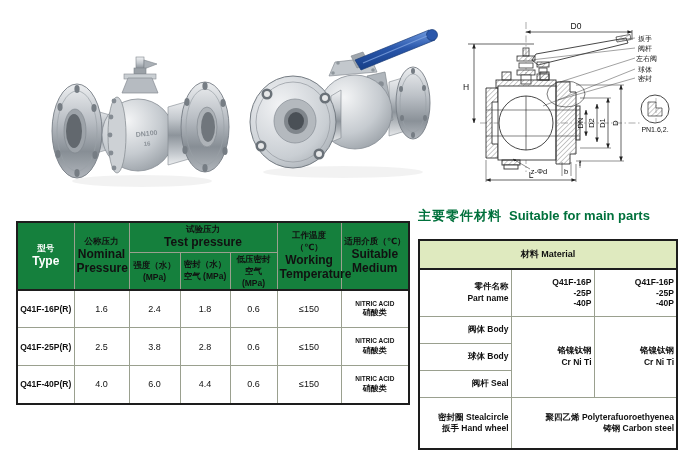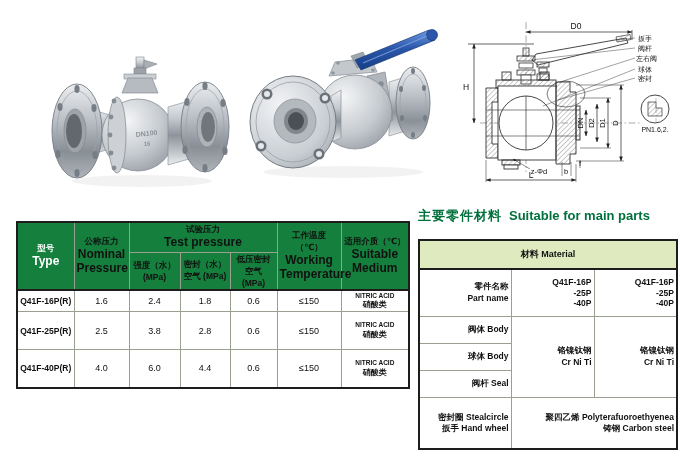--- a/index.html
+++ b/index.html
@@ -354,21 +354,21 @@
             <span class="hz">密封（水）</span>
             <span class="hz">空气 (MPa)</span>
           </th>
           <th>
             <span class="hz">低压密封</span>
             <span class="hz">空气 (MPa)</span>
           </th>
         </tr>
       </thead>
       <tbody>
-        <tr style="height:22px;">
+        <tr style="height:38px;">
           <td class="type-cell">Q41F-16P(R)</td>
           <td>1.6</td>
           <td>2.4</td>
           <td>1.8</td>
           <td>0.6</td>
           <td>≤150</td>
           <td>
             <span class="med-en">NITRIC ACID</span>
             <span class="med-zh">硝酸类</span>
           </td>

